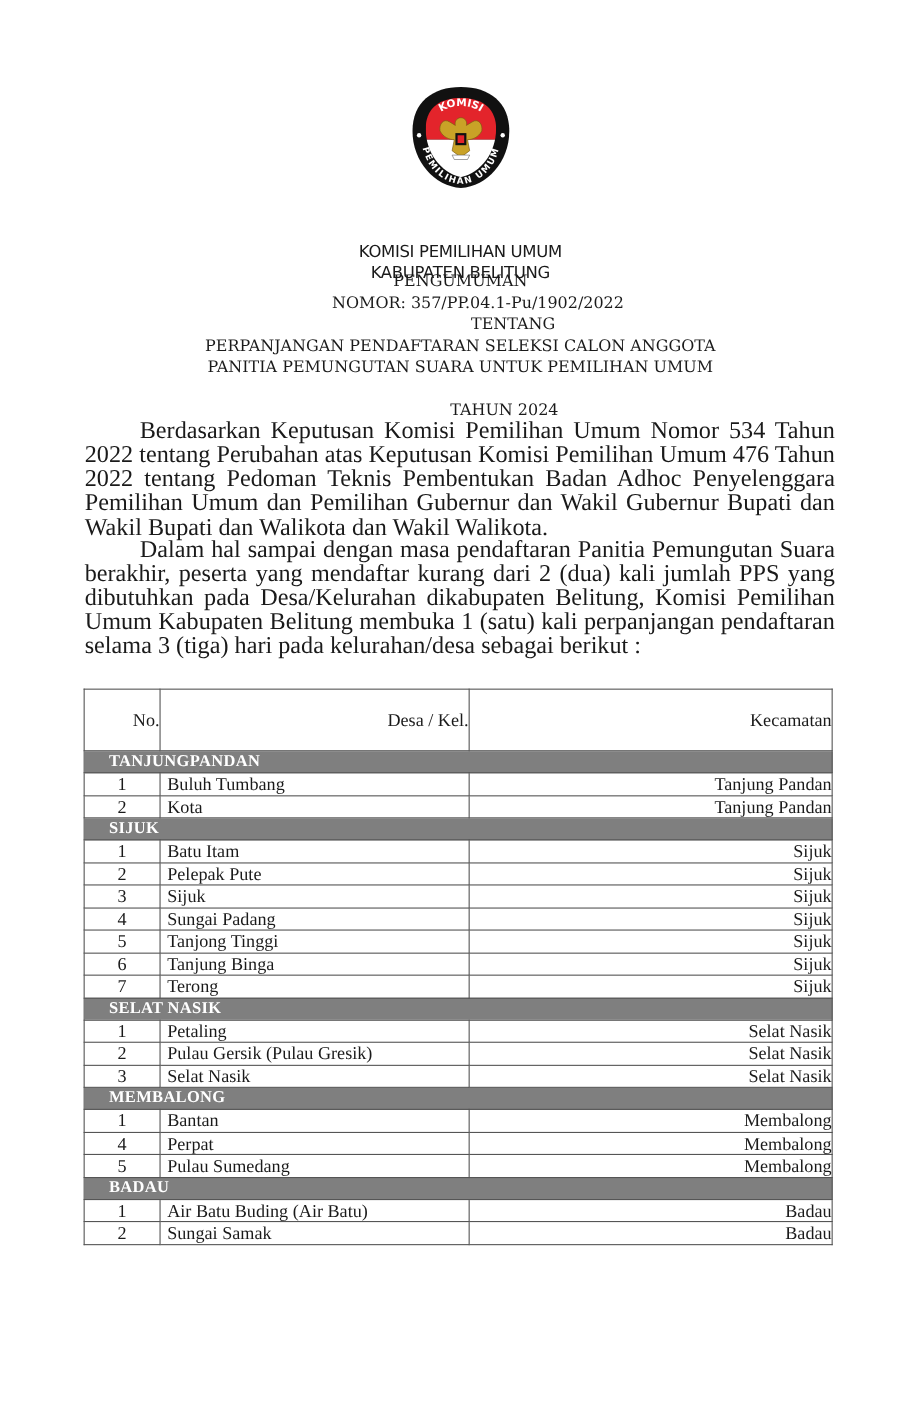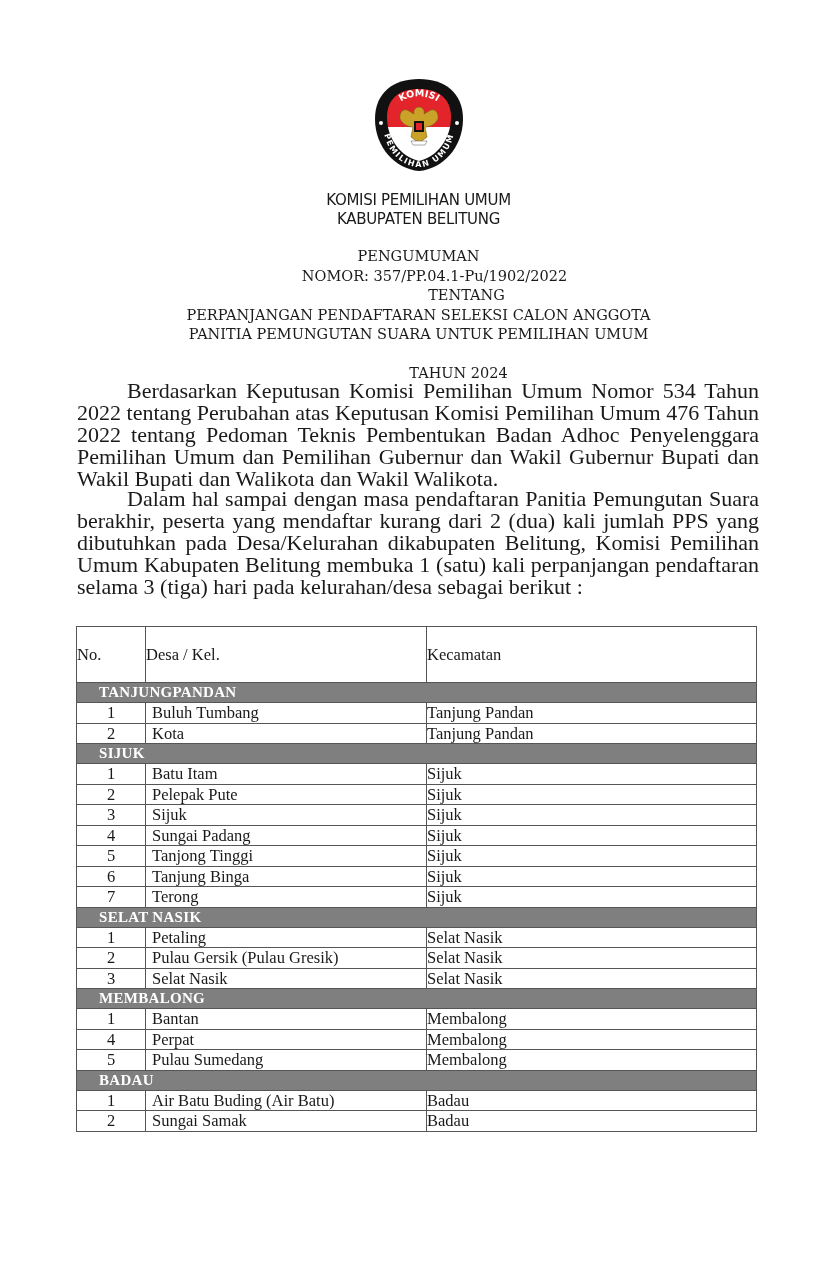--- a/index.html
+++ b/index.html
@@ -1,40 +1,40 @@
 <!DOCTYPE html>
 <html><head>
 <meta charset="utf-8">
 <style>
   html, body { margin: 0; padding: 0; background: #ffffff; }
   body { width: 837px; height: 1280px; position: relative; overflow: hidden; color: #1a1a1a; }
   .logo { position: absolute; left: 373px; top: 77px; width: 92px; height: 95px; }
-  .kop { position: absolute; left: 0; width: 837px; text-align: center; font-family: "DejaVu Sans", sans-serif; font-size: 15px; letter-spacing: -0.3px; line-height: 20px; }
+  .kop { position: absolute; left: 0; width: 837px; text-align: center; font-family: "DejaVu Sans", sans-serif; font-size: 15px; letter-spacing: -0.3px; line-height: 20px; margin-top: 29px; }
   .kop1 { top: 190px; }
   .kop2 { top: 209px; }
   .title { position: absolute; left: 0; width: 837px; text-align: center; font-family: "DejaVu Serif", serif; font-size: 14.5px; line-height: 19.5px; }
   .t1 { top: 247px; }
   .t2 { top: 267px; padding-left: 16px; }
   .t3 { top: 286px; padding-left: 48px; }
   .t4 { top: 306px; }
   .t5 { top: 325px; }
   .t6 { top: 364px; margin-left: 40px; }
   .para { position: absolute; left: 77px; width: 682px; font-family: "Liberation Serif", serif; font-size: 22px; line-height: 22px; text-align: justify; text-indent: 50px; }
   .p1 { top: 380px; }
   .p2 { top: 488px; }
   table.list { position: absolute; left: 76px; top: 626px; width: 681px; border-collapse: collapse; font-family: "Liberation Serif", serif; font-size: 16.5px; }
   table.list td, table.list th { border: 1px solid #555; padding: 0; }
-  table.list th { height: 55px; font-weight: normal; text-align: left; }
+  table.list th { height: 55px; font-weight: normal; text-align: right; }
   th.c-no { width: 68px; }
   th.c-desa { width: 280px; margin-top: 12px; }
   tr.grp td { background: #7f7f7f; color: #ffffff; font-weight: bold; height: 19px; padding-left: 22px; font-size: 15px; letter-spacing: 0.3px; line-height: 19px; }
   tr.row td { height: 19.5px; line-height: 19px; }
   td.no { text-align: center; }
   td.desa { padding-left: 6px !important; }
-  td.kec { text-align: left; }
+  td.kec { text-align: right; }
 </style>
 </head>
 <body>
 
 <div class="logo">
   <svg width="92" height="95" viewBox="0 0 92 95">
     <defs>
       <clipPath id="shield-clip">
         <path d="M46 12 C66 12 78 22 78 40 C78 62 64 80 46 84 C28 80 14 62 14 40 C14 22 26 12 46 12 Z"></path>
       </clipPath>

